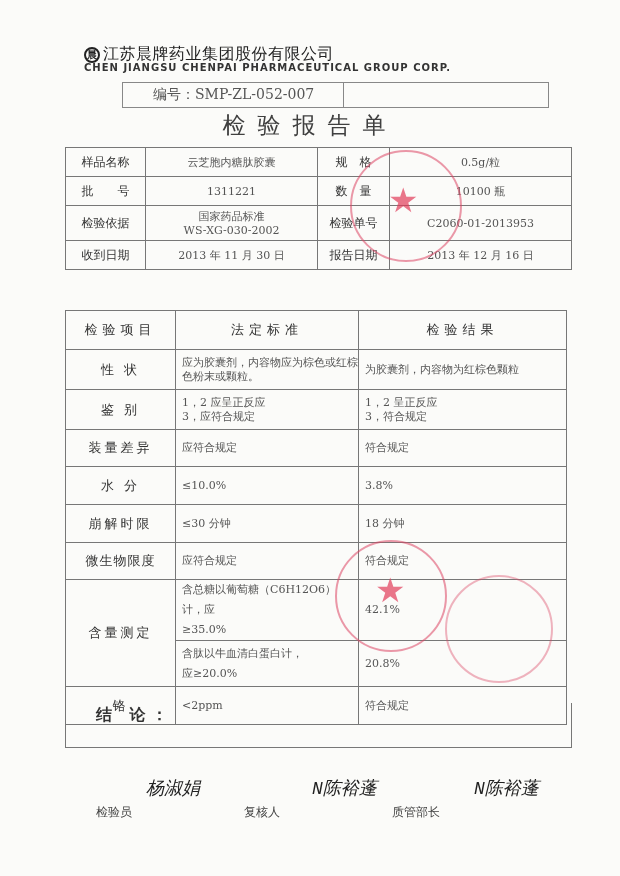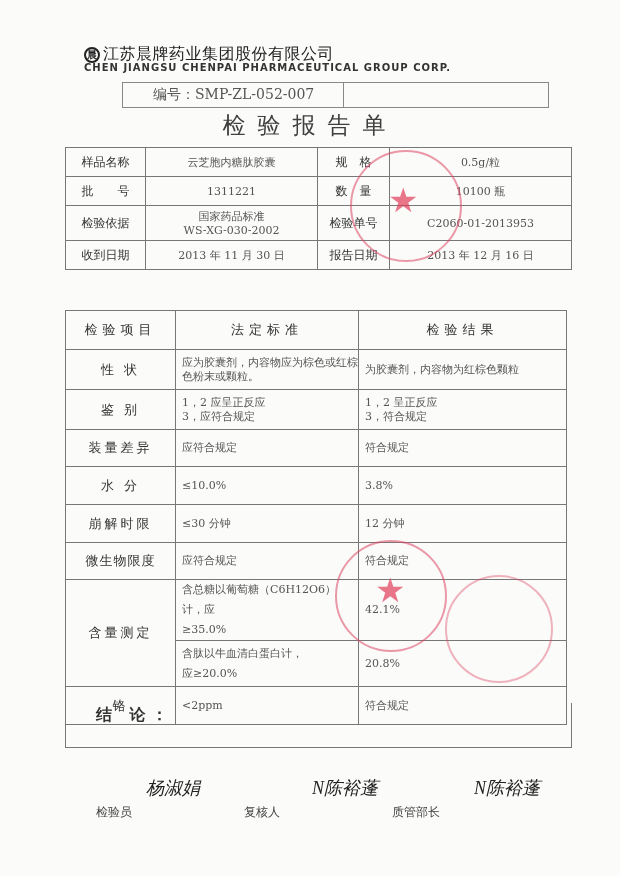--- a/index.html
+++ b/index.html
@@ -33,21 +33,21 @@
   .res { left: 65px; top: 310px; width: 502px; }
   .res .head td { height: 38px; font-family: "DejaVu Sans", sans-serif; font-size: 13px; letter-spacing: 5px; text-align: center; color: #333; }
   .res .item { font-family: "DejaVu Sans", sans-serif; font-size: 13px; text-align: center; color: #333; letter-spacing: 3px; }
   .res .std, .res .out { padding-left: 6px; line-height: 14px; }
 
   .concl { left: 65px; top: 703px; width: 507px; height: 45px; border: 1px solid #777; border-top: none; box-sizing: border-box; }
   .concl-label { left: 30px; top: 2px; font-family: "DejaVu Sans", sans-serif; font-size: 16px; font-weight: bold; color: #333; letter-spacing: 6px; }
   .concl-text { left: 98px; top: 7px; width: 390px; font-size: 10px; color: #555; line-height: 15px; }
 
   .sign { top: 804px; font-family: "DejaVu Sans", sans-serif; font-size: 12px; color: #444; }
-  .sig { top: 776px; font-family: Liberation Serif, serif; font-style: italic; font-size: 18px; color: #222; }
+  .sig { top: 776px; font-family: Liberation Mono, monospace; font-style: italic; font-size: 18px; color: #222; }
 
   .stamp { border-radius: 50%; border: 2px solid rgba(220,70,100,0.55); box-sizing: border-box; }
   .star { color: rgba(225,60,90,0.7); font-size: 34px; position: absolute; }
 </style>
 </head>
 <body>
 
 <div class="abs header-logo">
   <div class="logo-mark">晨</div>
   <span class="company-cn">江苏晨牌药业集团股份有限公司</span>
@@ -132,21 +132,21 @@
     <td class="out">符合规定</td>
   </tr>
   <tr style="height:38px">
     <td class="item">水 分</td>
     <td class="std">≤10.0%</td>
     <td class="out">3.8%</td>
   </tr>
   <tr style="height:38px">
     <td class="item">崩解时限</td>
     <td class="std">≤30 分钟</td>
-    <td class="out">12 分钟</td>
+    <td class="out">18 分钟</td>
   </tr>
   <tr style="height:37px">
     <td class="item" style="letter-spacing:1px">微生物限度</td>
     <td class="std">应符合规定</td>
     <td class="out">符合规定</td>
   </tr>
   <tr style="height:46px">
     <td class="item" rowspan="2">含量测定</td>
     <td class="std">
       <div style="line-height:20px">含总糖以葡萄糖（C6H12O6）计，应</div>

